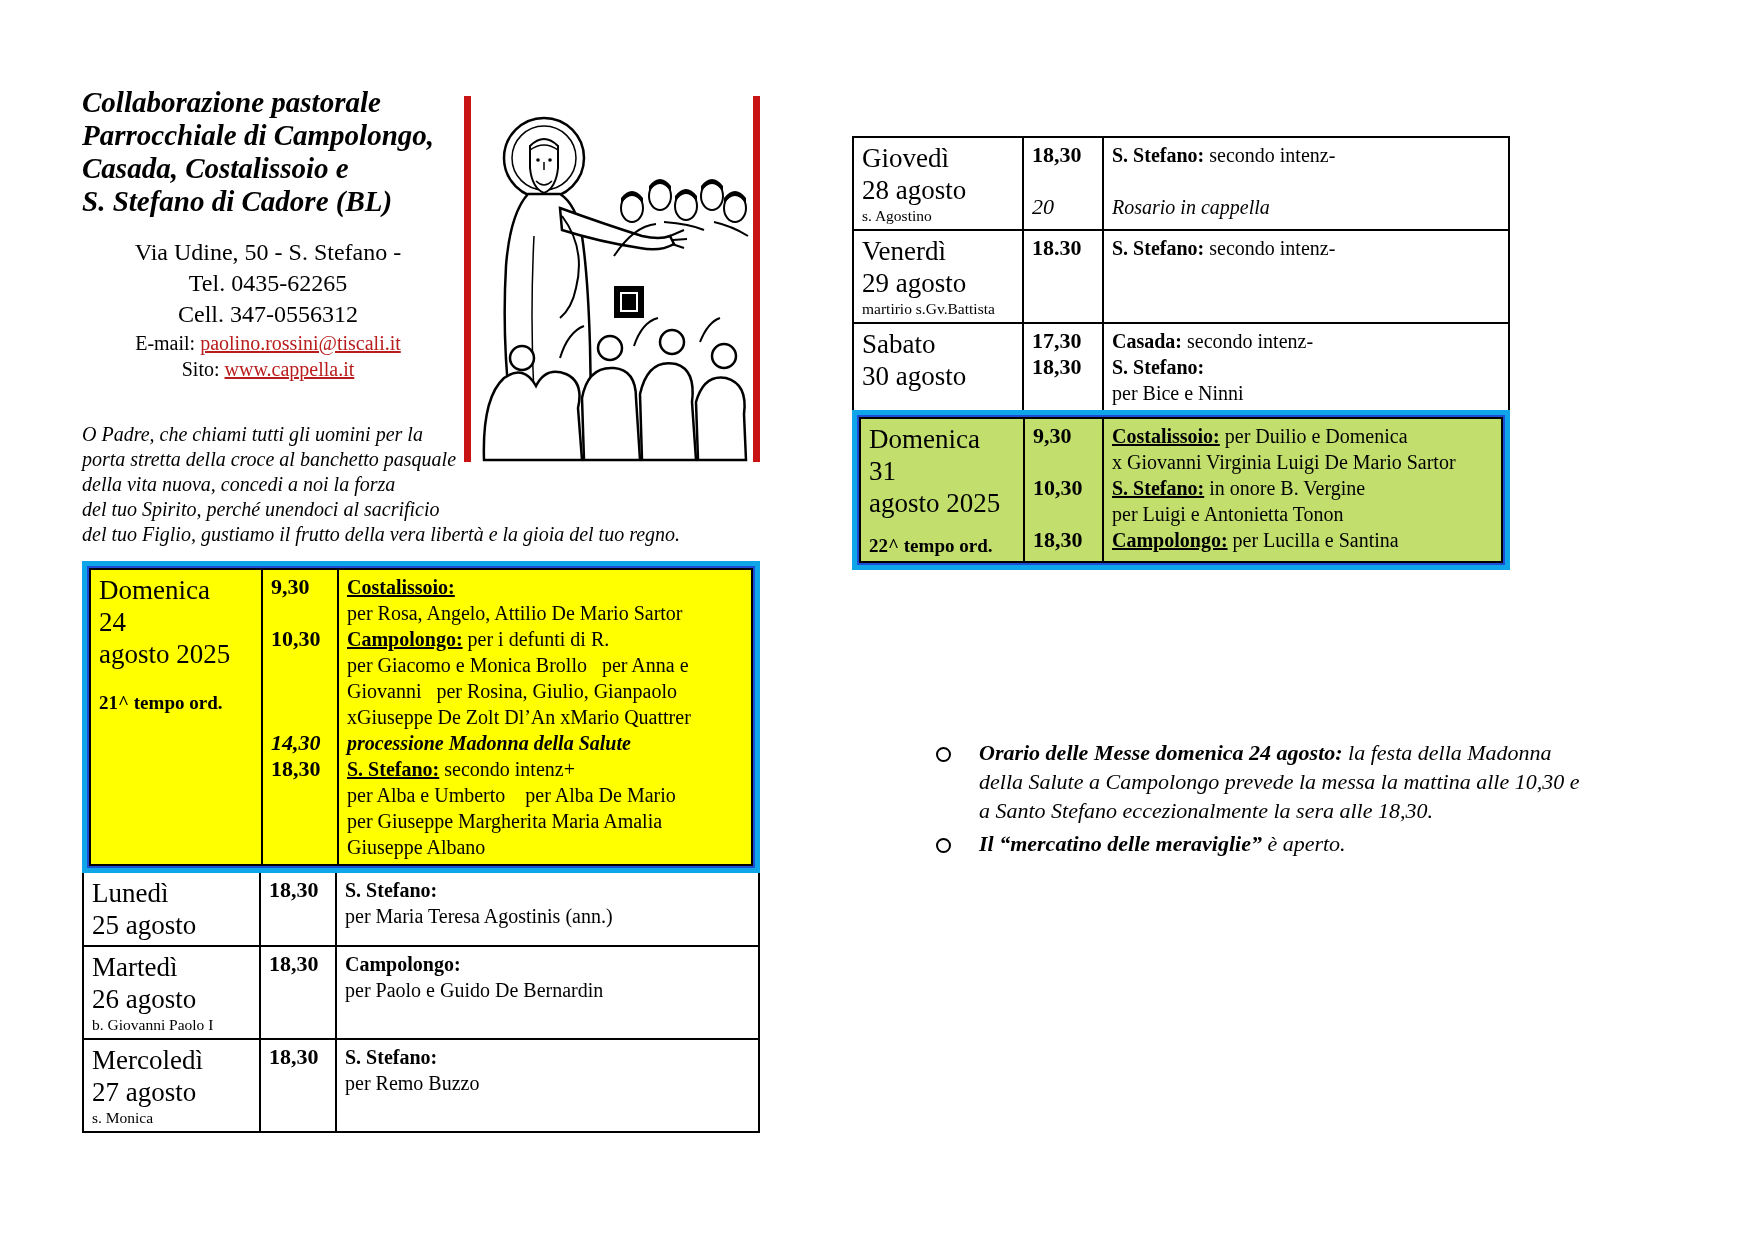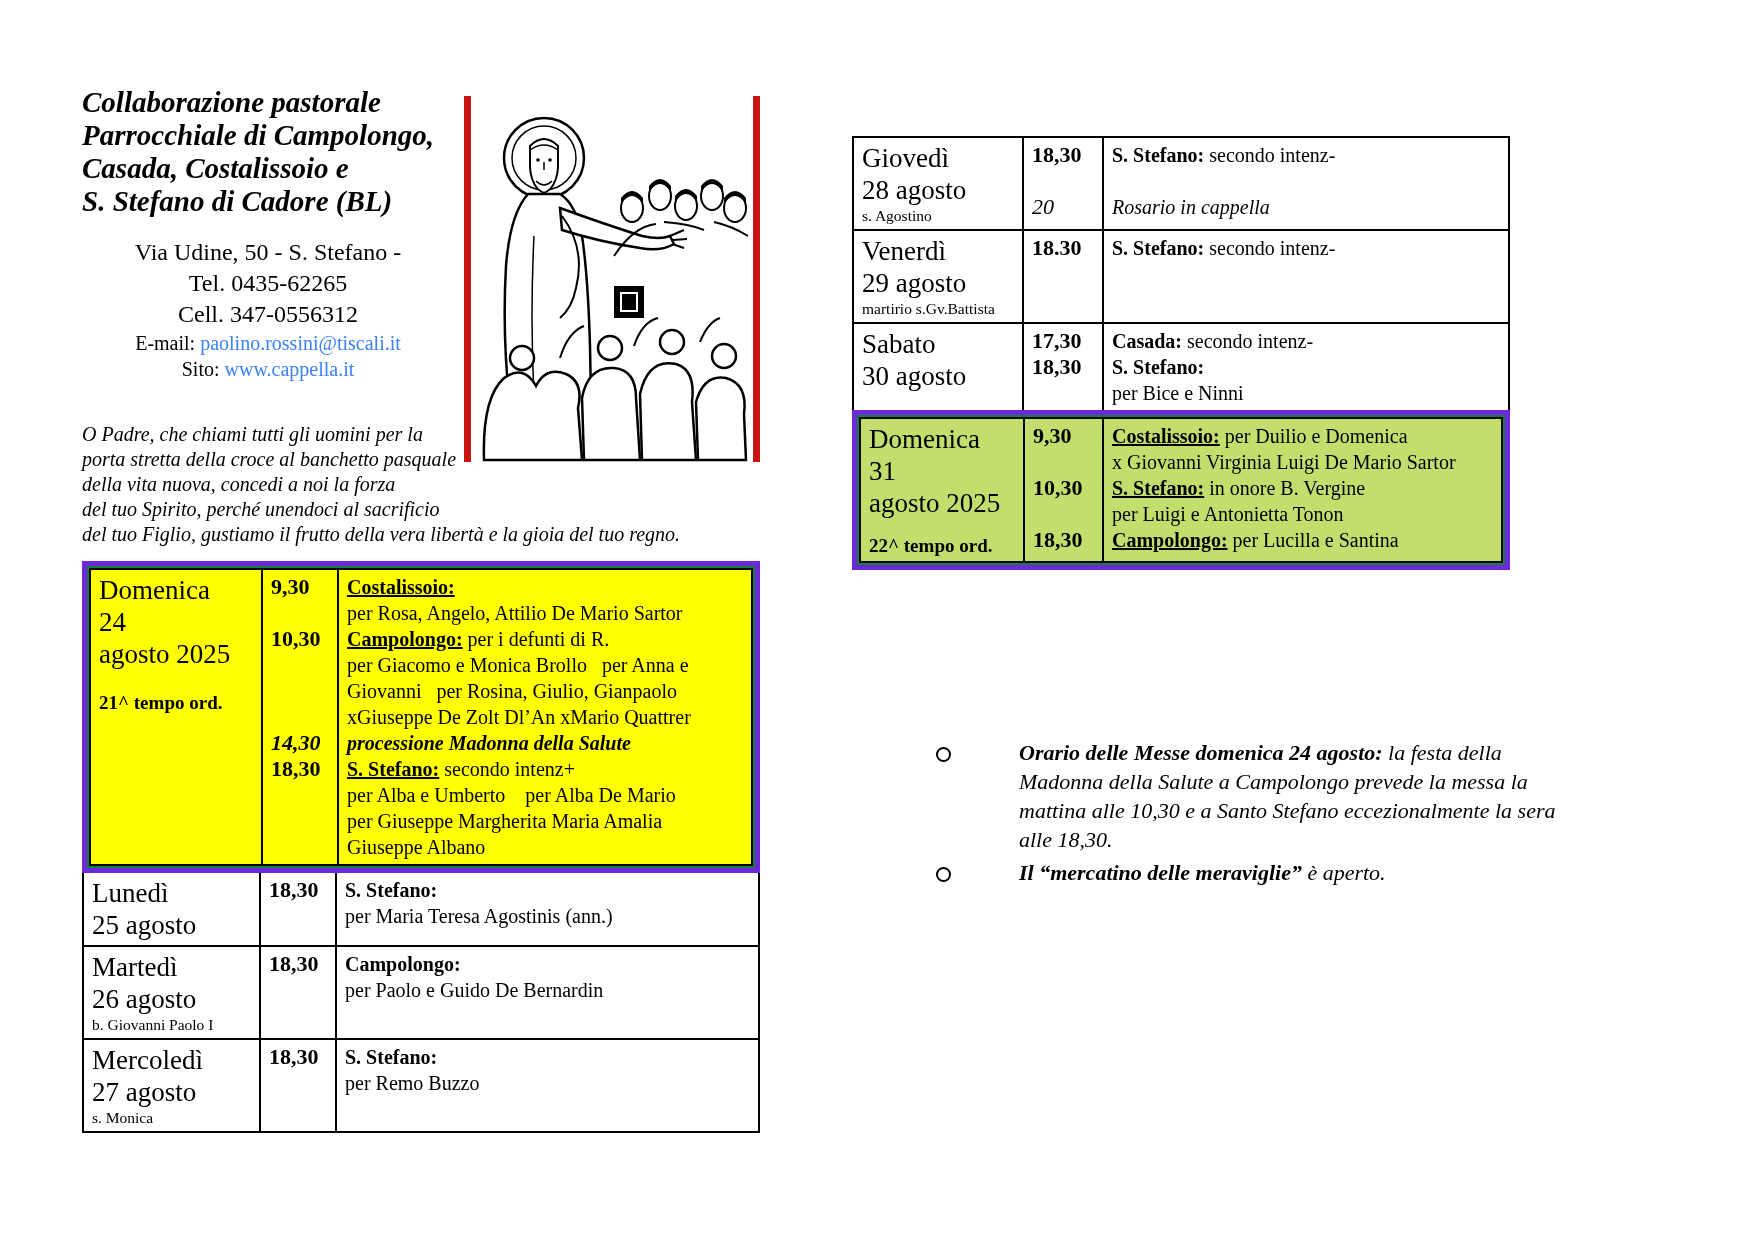--- a/index.html
+++ b/index.html
@@ -19,25 +19,25 @@
 
   
   .left-col { position: absolute; left: 82px; top: 86px; width: 678px; }
 
   .illustration { float: right; width: 296px; height: 366px; margin-top: 10px; }
   .illustration svg { display: block; }
 
   .title-block { font-size: 29px; font-weight: bold; font-style: italic; line-height: 33px; }
   .contact-block { width: 372px; text-align: center; font-size: 24px; line-height: 31px; margin-top: 19px; }
   .mail-block { width: 372px; text-align: center; font-size: 20px; line-height: 26px; }
-  a.link { color: #3b82f6; cursor: pointer; }
+  a.link { color: #b91c1c; text-decoration: underline; cursor: pointer; }
 
   .prayer { margin-top: 40px; font-style: italic; font-size: 20px; line-height: 25px; }
 
-  .frame-wrap { border: 5px solid #6d28d9; padding: 2px; background: #15803d; box-sizing: border-box; }
+  .frame-wrap { border: 5px solid #0ea5e9; padding: 2px; background: #1d4ed8; box-sizing: border-box; }
   .yellow-wrap { clear: both; margin-top: 14px; width: 678px; }
   .tbl-inner { border: 2px solid #000; display: flex; }
   .tbl-yellow { background: #ffff00; }
   .tbl-green  { background: #c2df6e; }
 
   .cell { padding: 4px 8px; box-sizing: border-box; }
   .cell.day  { width: 172px; border-right: 2px solid #000; }
   .cell.time { width: 76px;  border-right: 2px solid #000; font-size: 22px; }
   .cell.desc { flex: 1; font-size: 20px; }
   .cell.time .line, .cell.desc .line { line-height: 26px; }
@@ -59,21 +59,21 @@
   .thin-tbl .cell.day { width: 170px; }
   .thin-tbl .cell.time { width: 80px; }
   .row-tall { min-height: 88px; }
 
   .green-wrap { width: 658px; }
   .green-wrap .cell.day { width: 164px; }
   .green-wrap .cell.time { width: 79px; }
   .green-wrap .season { margin-top: 16px; }
 
   .notes { margin-top: 168px; margin-left: 84px; width: 648px; }
-  .note { display: flex; margin-bottom: 4px; gap: 40px; }
+  .note { display: flex; margin-bottom: 4px; }
   .note-marker { width: 11px; height: 11px; border: 2px solid #000; border-radius: 50%;
                  margin-top: 9px; margin-right: 28px; flex-shrink: 0; }
   .note-text { font-size: 22px; line-height: 29px; font-style: italic; }
   .note-text .lead { font-weight: bold; }
 </style>
 </head>
 <body>
 
 <div class="page">
 

